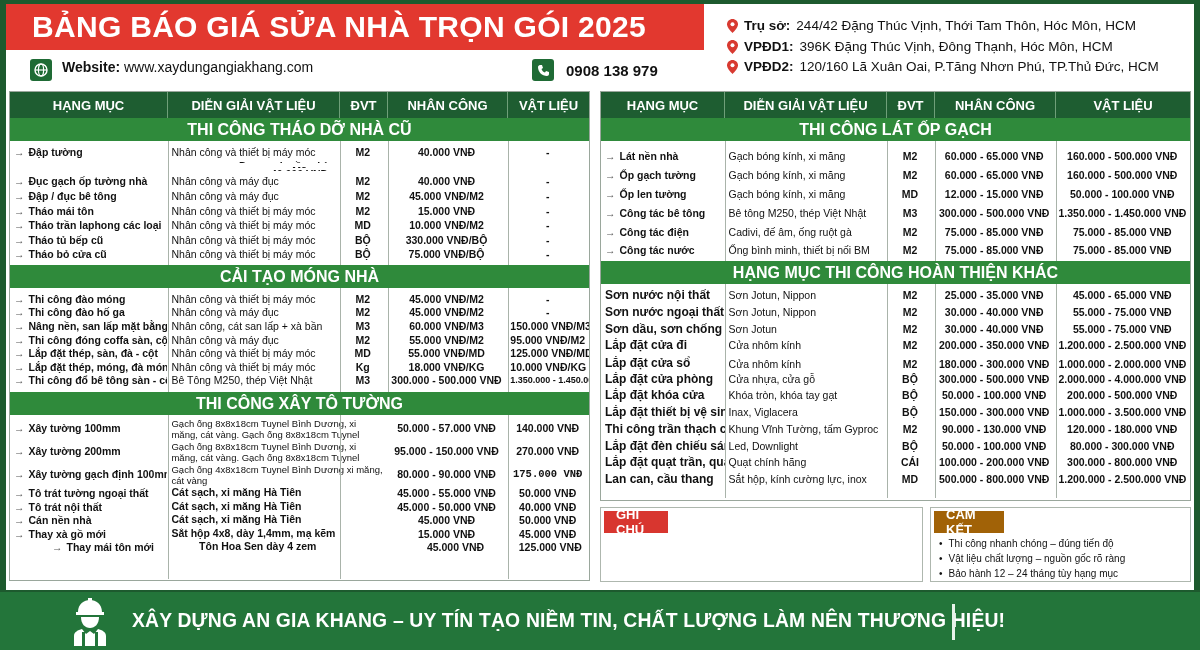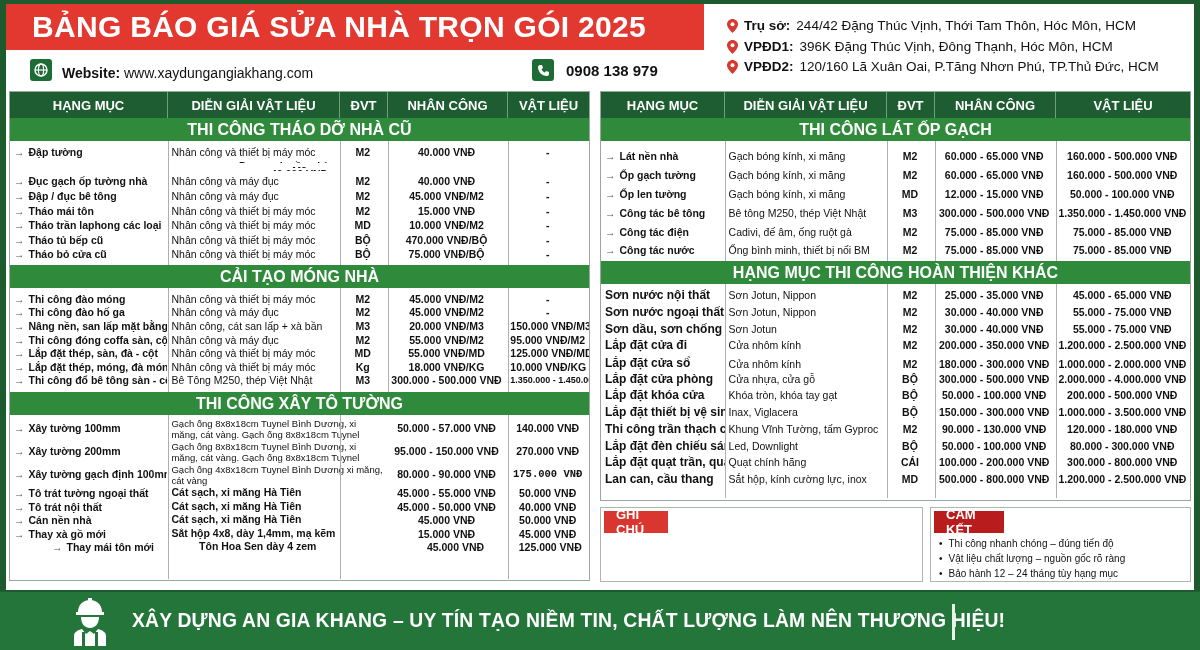--- a/index.html
+++ b/index.html
@@ -23,21 +23,21 @@
     font-family: "Liberation Sans", sans-serif;
   }
   .contact-row {
     position: absolute; left: 30px; top: 57px; height: 26px; width: 650px;
     display: flex; align-items: center; font-size: 14px;
   }
   .icon-box {
     width: 22px; height: 22px; background: #1f6b35; border-radius: 3px;
     display: inline-flex; align-items: center; justify-content: center; color: #fff;
   }
-  .web { display: flex; align-items: flex-end; gap: 10px; }
+  .web { display: flex; align-items: flex-start; gap: 10px; }
   .web b { font-weight: bold; }
   .phone { position: absolute; left: 502px; display: flex; align-items: center; gap: 12px; font-size: 15px; font-weight: bold; }
   .addr-block {
     position: absolute; left: 726px; top: 16px; font-size: 13.5px; line-height: 20.5px;
   }
   .addr-line { display: flex; align-items: center; gap: 6px; white-space: nowrap; }
   .pin { color: #d83a31; font-size: 14px; width: 12px; display: inline-flex; justify-content: center; }
   .addr-line b { font-weight: bold; }
 
   
@@ -88,21 +88,21 @@
   .note {
     position: absolute; top: 507px; height: 75px; border: 1px solid #aeb7ae; background: #fff;
   }
   .note-ghi { left: 600px; width: 323px; }
   .note-cam { left: 930px; width: 261px; }
   .note-tag {
     position: absolute; left: 3px; top: 3px; height: 22px; color: #fff; font-weight: bold; font-size: 13px;
     display: flex; align-items: center; padding: 0 12px;
   }
   .note-ghi .note-tag { background: #d8362f; width: 64px; }
-  .note-cam .note-tag { background: #b91c1c; width: 70px; }
+  .note-cam .note-tag { background: #a16207; width: 70px; }
   .note ul { position: absolute; left: 8px; top: 28px; list-style: none; font-size: 10px; line-height: 15px; }
   .note li::before { content: "•"; margin-right: 6px; }
 
   
   .footer {
     position: absolute; left: 0; top: 592px; width: 1200px; height: 58px; background: #23753a;
     color: #fff; display: flex; align-items: center;
   }
   .worker { position: absolute; left: 68px; top: 6px; width: 44px; height: 48px; }
   .slogan { position: absolute; left: 132px; top: 16px; font-weight: bold; font-size: 21px; letter-spacing: 0.2px; transform: scaleX(0.92); transform-origin: left; white-space: nowrap; }
@@ -221,21 +221,21 @@
         <div class="c-name"><span class="bullet">→</span><span>Tháo trần laphong các loại</span></div>
         <div class="c-desc"><span>Nhân công và thiết bị máy móc</span></div>
         <div class="c-unit"><span>MD</span></div>
         <div class="c-lab"><span>10.000 VNĐ/M2</span></div>
         <div class="c-mat"><span>-</span></div>
       </div>
       <div class="row" style="height: 14.6px;">
         <div class="c-name"><span class="bullet">→</span><span>Tháo tủ bếp cũ</span></div>
         <div class="c-desc"><span>Nhân công và thiết bị máy móc</span></div>
         <div class="c-unit"><span>BỘ</span></div>
-        <div class="c-lab"><span>470.000 VNĐ/BỘ</span></div>
+        <div class="c-lab"><span>330.000 VNĐ/BỘ</span></div>
         <div class="c-mat"><span>-</span></div>
       </div>
       <div class="row" style="height: 14.6px;">
         <div class="c-name"><span class="bullet">→</span><span>Tháo bỏ cửa cũ</span></div>
         <div class="c-desc"><span>Nhân công và thiết bị máy móc</span></div>
         <div class="c-unit"><span>BỘ</span></div>
         <div class="c-lab"><span>75.000 VNĐ/BỘ</span></div>
         <div class="c-mat"><span>-</span></div>
       </div>
       <div class="vlines">
@@ -259,21 +259,21 @@
         <div class="c-name"><span class="bullet">→</span><span>Thi công đào hố ga</span></div>
         <div class="c-desc"><span>Nhân công và máy đục</span></div>
         <div class="c-unit"><span>M2</span></div>
         <div class="c-lab"><span>45.000 VNĐ/M2</span></div>
         <div class="c-mat"><span>-</span></div>
       </div>
       <div class="row" style="height: 13.6px;">
         <div class="c-name"><span class="bullet">→</span><span>Nâng nền, san lấp mặt bằng</span></div>
         <div class="c-desc"><span>Nhân công, cát san lấp + xà bần</span></div>
         <div class="c-unit"><span>M3</span></div>
-        <div class="c-lab"><span>20.000 VNĐ/M3</span></div>
+        <div class="c-lab"><span>60.000 VNĐ/M3</span></div>
         <div class="c-mat"><span>150.000 VNĐ/M3</span></div>
       </div>
       <div class="row" style="height: 13.6px;">
         <div class="c-name"><span class="bullet">→</span><span>Thi công đóng coffa sàn, cột</span></div>
         <div class="c-desc"><span>Nhân công và máy đục</span></div>
         <div class="c-unit"><span>M2</span></div>
         <div class="c-lab"><span>55.000 VNĐ/M2</span></div>
         <div class="c-mat"><span>95.000 VNĐ/M2</span></div>
       </div>
       <div class="row" style="height: 13.6px;">

